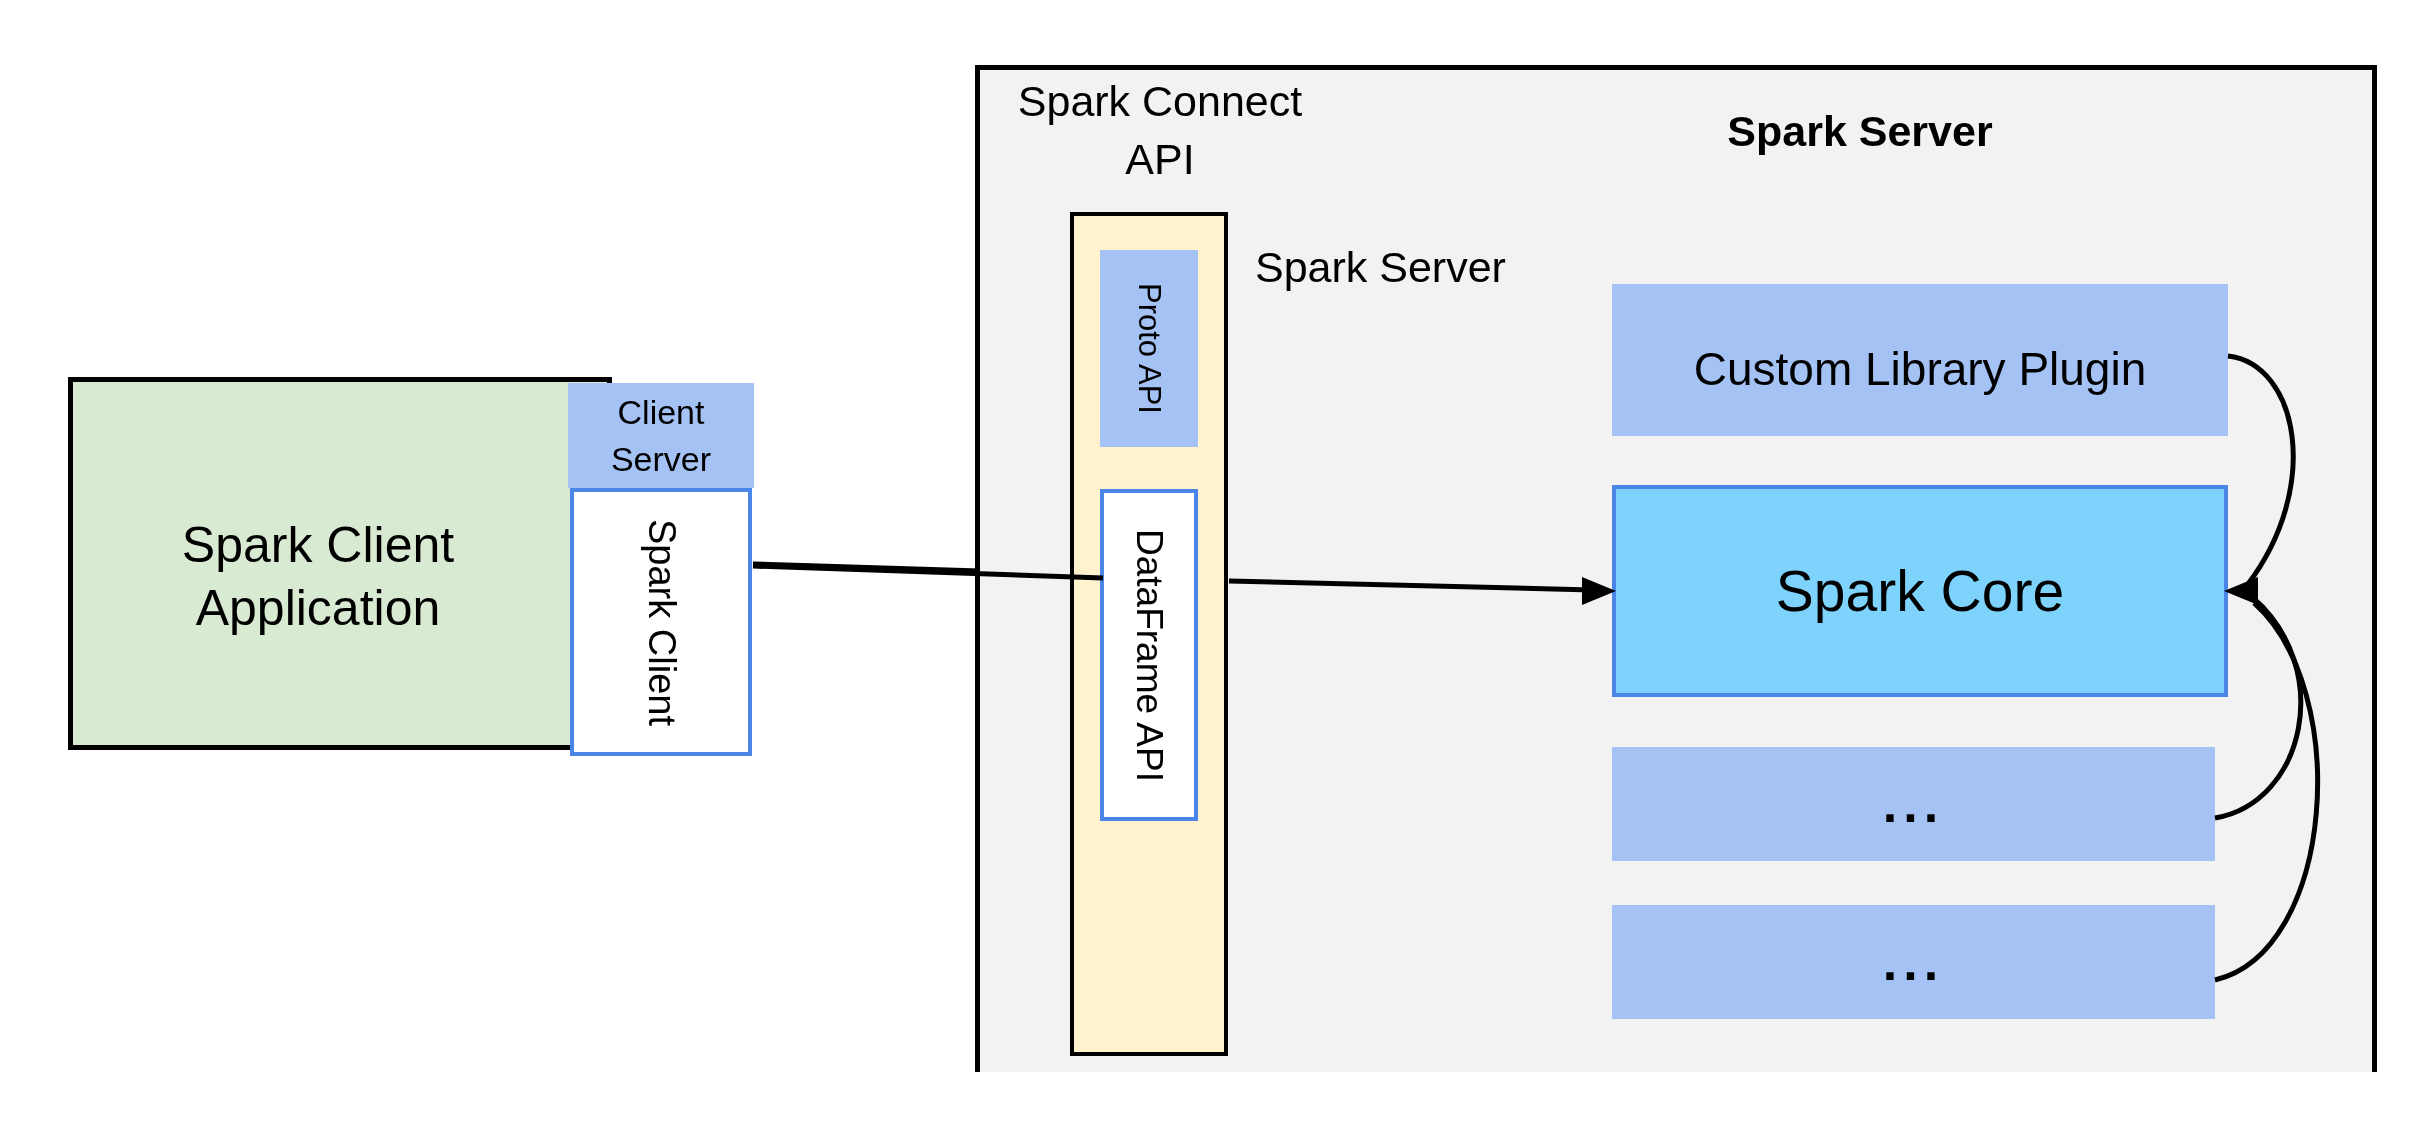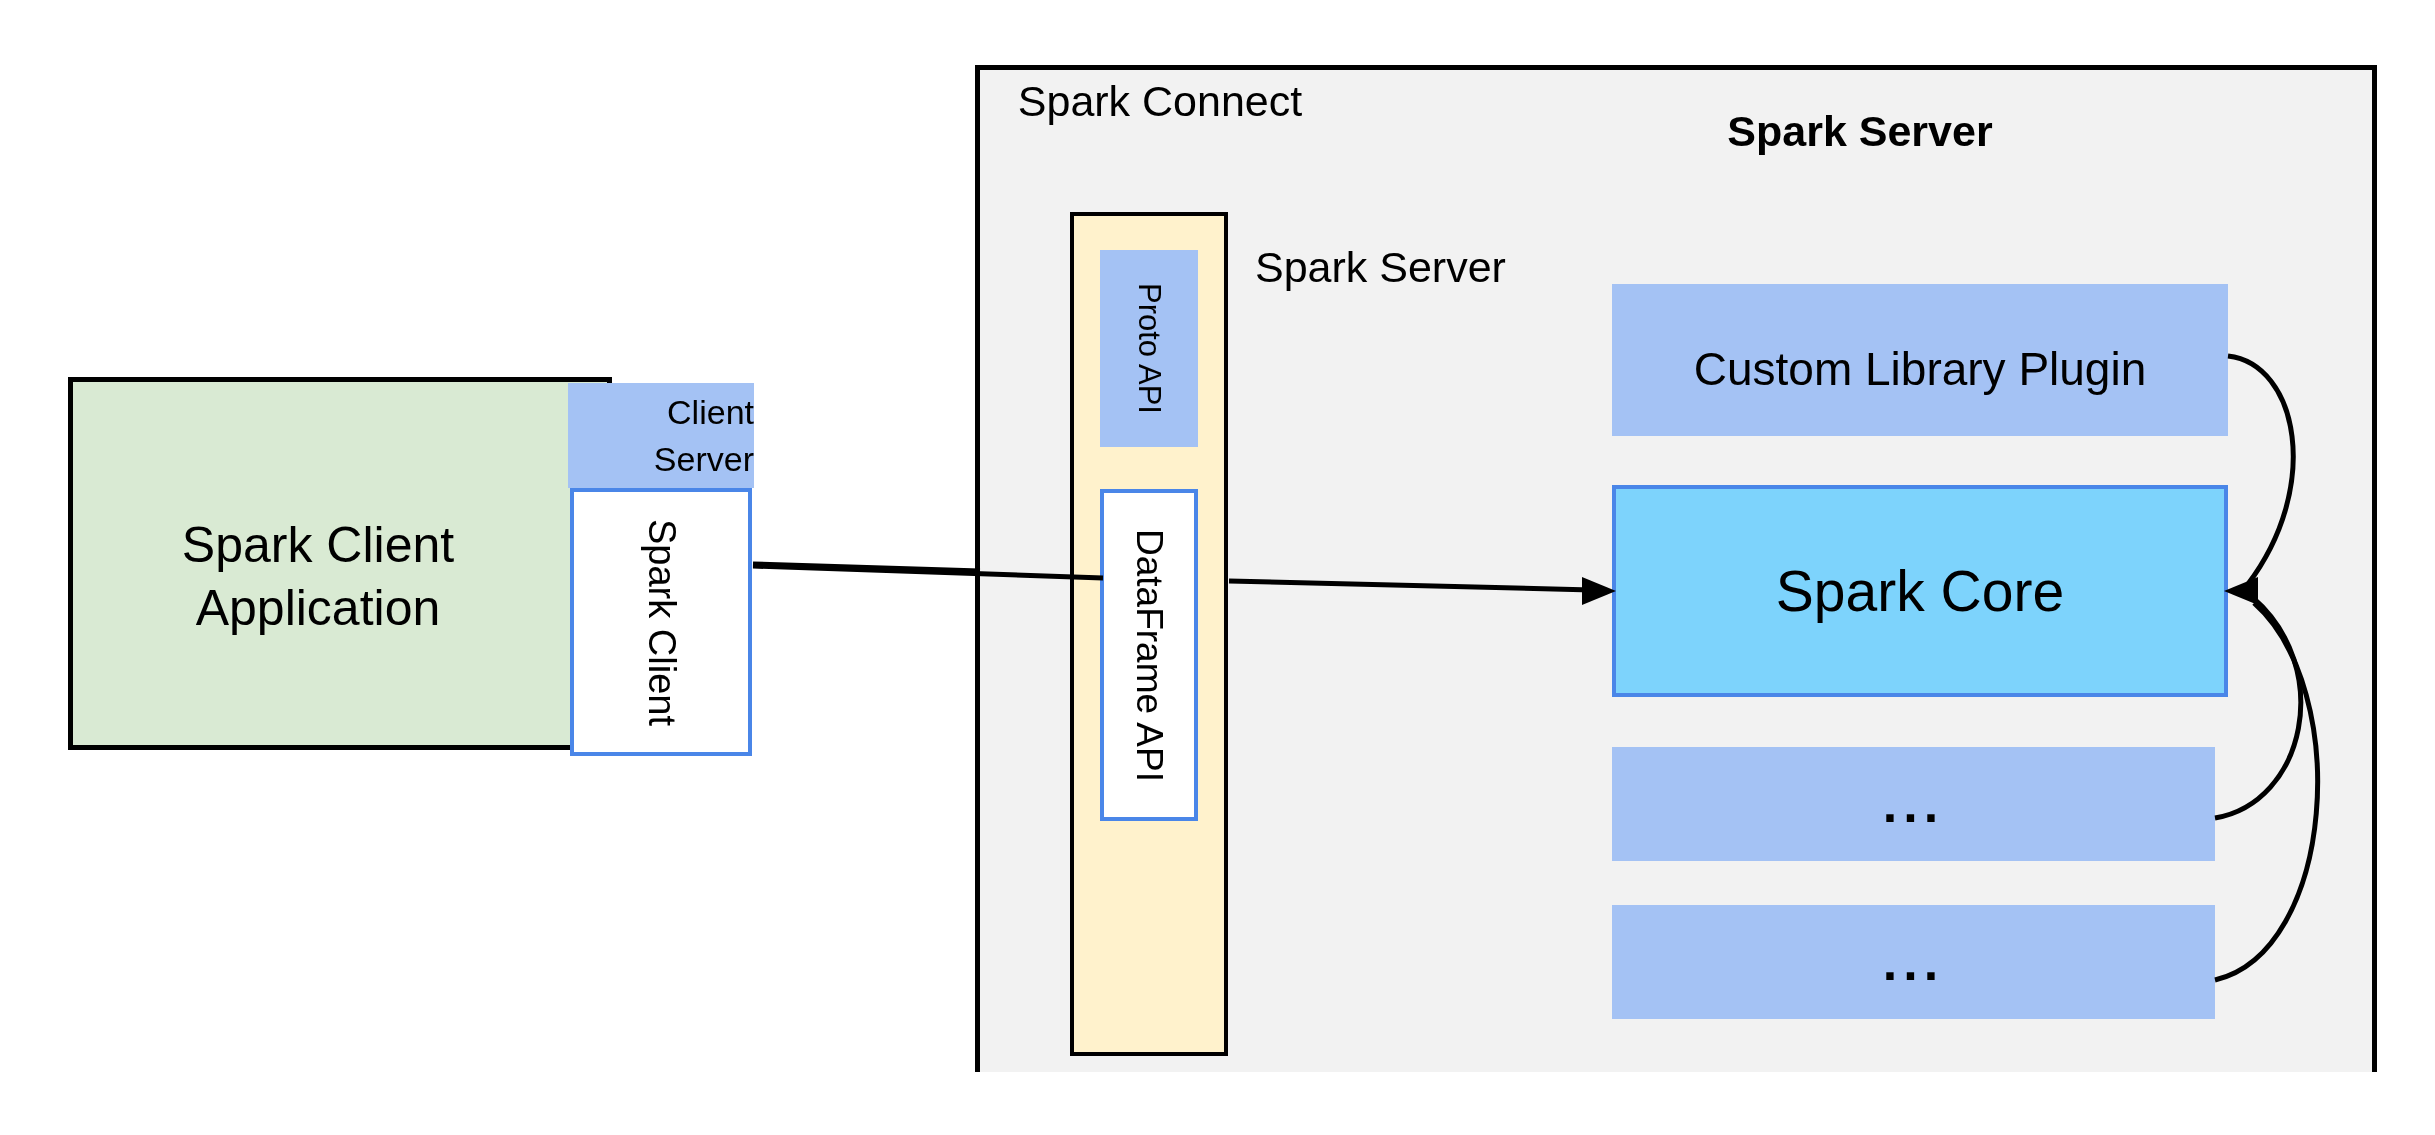--- a/index.html
+++ b/index.html
@@ -35,21 +35,21 @@
     left: 68px; top: 377px; width: 500px; height: 373px;
     display: flex; flex-direction: column;
     align-items: center; justify-content: center;
     padding-top: 26px; box-sizing: border-box;
     font-size: 50px; line-height: 63px; text-align: center;
   }
   .client-package {
     left: 568px; top: 383px; width: 186px; height: 105px;
     background: #a4c2f4;
     flex-direction: column;
-    font-size: 34px; line-height: 47px; align-items: flex-end;
+    font-size: 34px; line-height: 47px;
   }
   .spark-client {
     left: 570px; top: 488px; width: 182px; height: 268px;
     background: #ffffff;
     border: 4px solid #4a86e8;
     font-size: 38px;
   }
   .vtext {
     writing-mode: vertical-rl;
     text-orientation: mixed;
@@ -120,20 +120,21 @@
 </style>
 </head>
 <body>
 
 <div class="stage">
 
   <div class="box gray-frame"></div>
 
   <div class="title-block connect-api-title">
     <div>Spark Connect</div>
+    <div>API</div>
   </div>
   <div class="title-block server-title">Spark Server</div>
   <div class="title-block server-library-label">
     <div>Spark Server</div>
   </div>
 
   <div class="box green-box"></div>
   <div class="green-label">
     <div>Spark Client</div>
     <div>Application</div>

